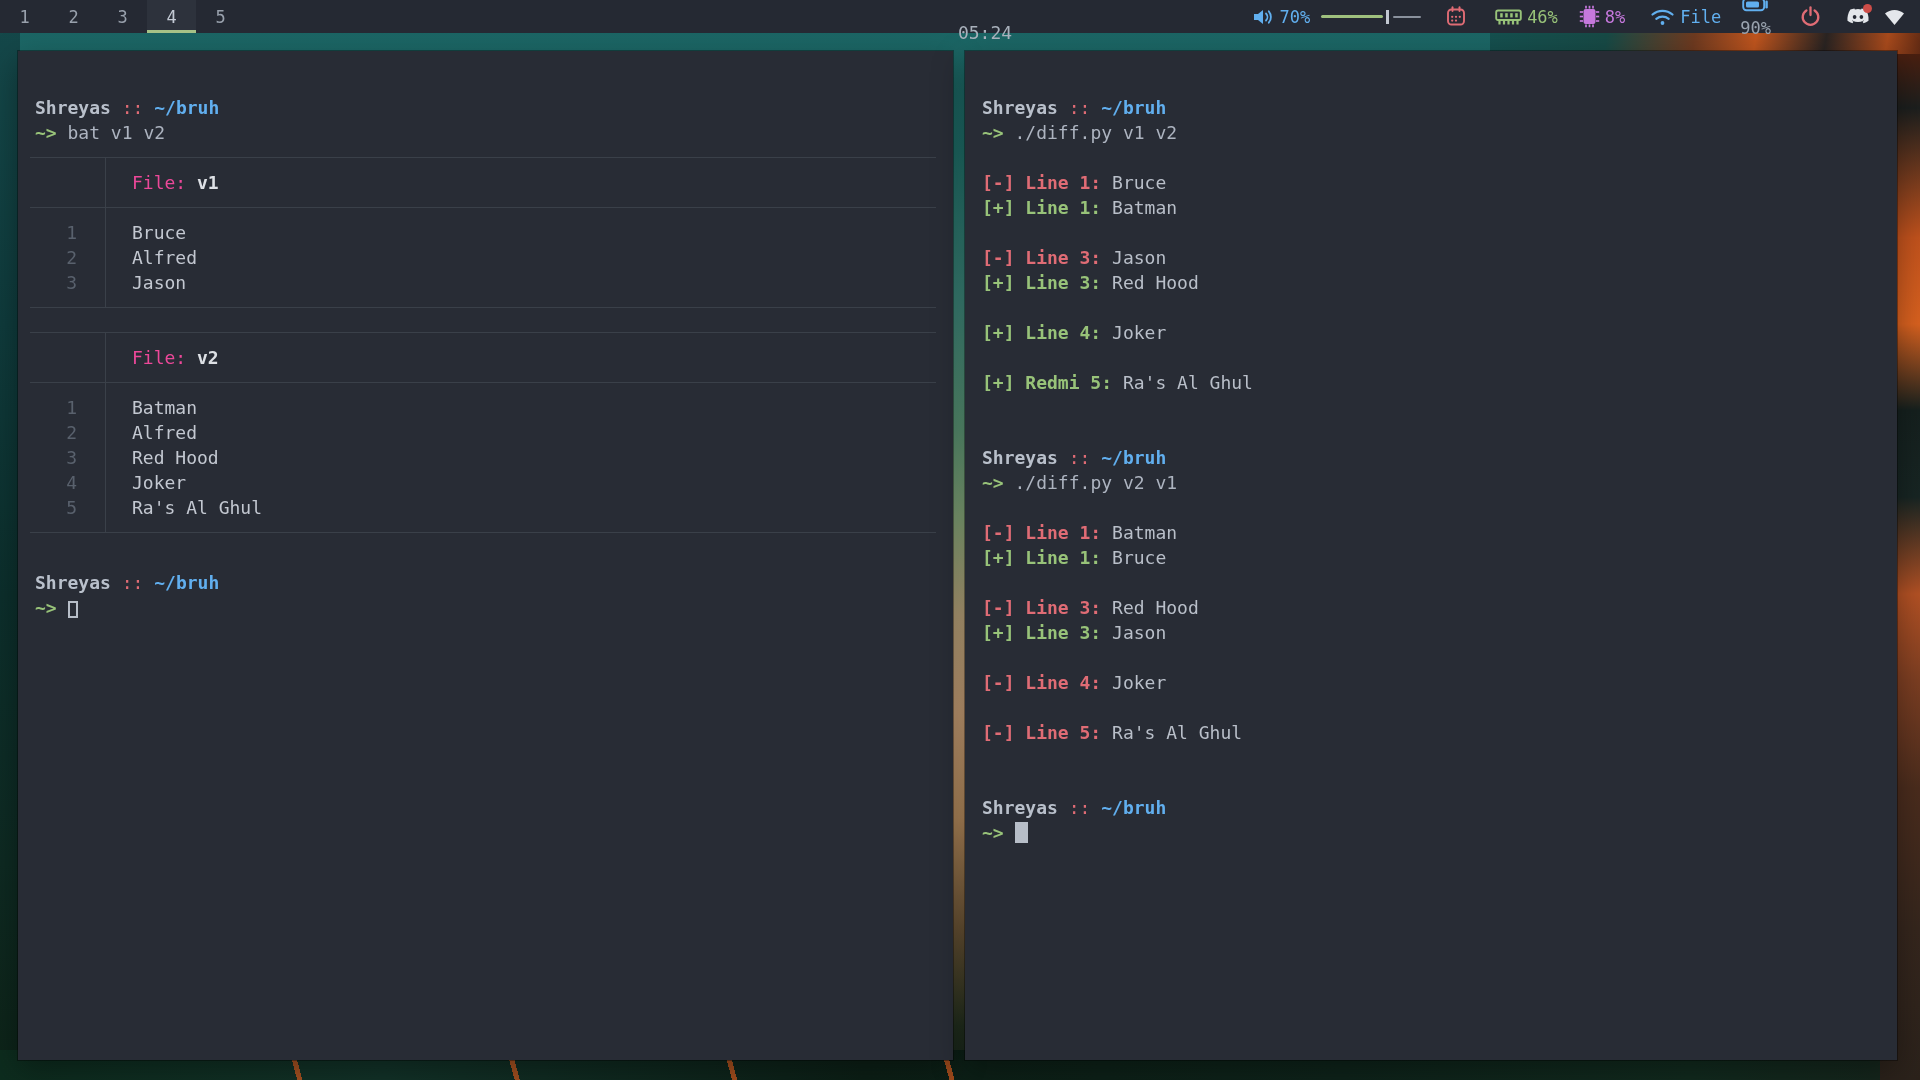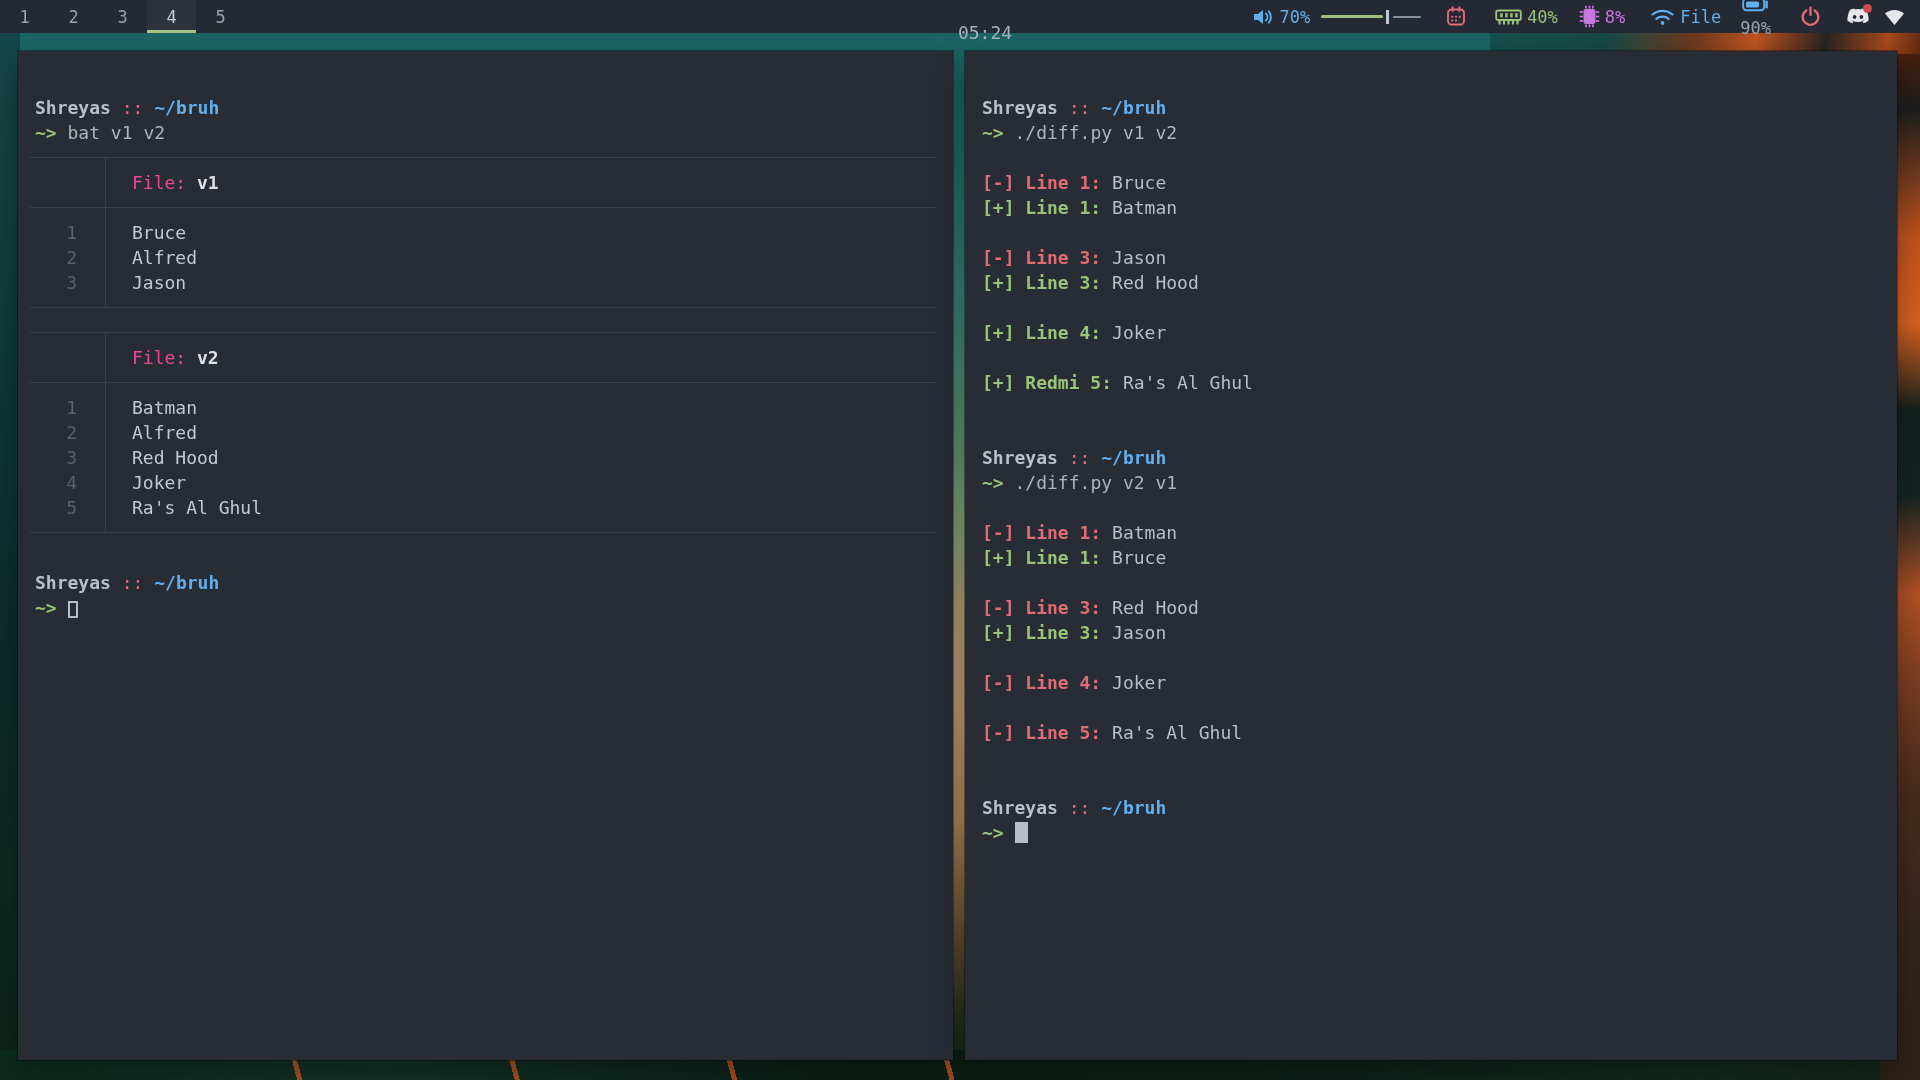--- a/index.html
+++ b/index.html
@@ -151,21 +151,21 @@
             </g>
             <g stroke="currentColor" stroke-width="2.2">
               <line x1="4.5" y1="14" x2="4.5" y2="17.5"></line>
               <line x1="9" y1="14" x2="9" y2="17.5"></line>
               <line x1="13.5" y1="14" x2="13.5" y2="17.5"></line>
               <line x1="18" y1="14" x2="18" y2="17.5"></line>
               <line x1="22.5" y1="14" x2="22.5" y2="17.5"></line>
             </g>
           </svg>
       </span>
-      <span class="green">40%</span>
+      <span class="green">46%</span>
     </div>
 
     <div class="module mod-cpu">
       <span class="icon purple">
         <svg width="21" height="23" viewBox="0 0 21 23">
             <rect x="4.5" y="4" width="12" height="15" rx="2.2" fill="currentColor"></rect>
             <g stroke="currentColor" stroke-width="1.7">
               <line x1="0.8" y1="7" x2="4" y2="7"></line>
               <line x1="0.8" y1="11.5" x2="4" y2="11.5"></line>
               <line x1="0.8" y1="16" x2="4" y2="16"></line>

